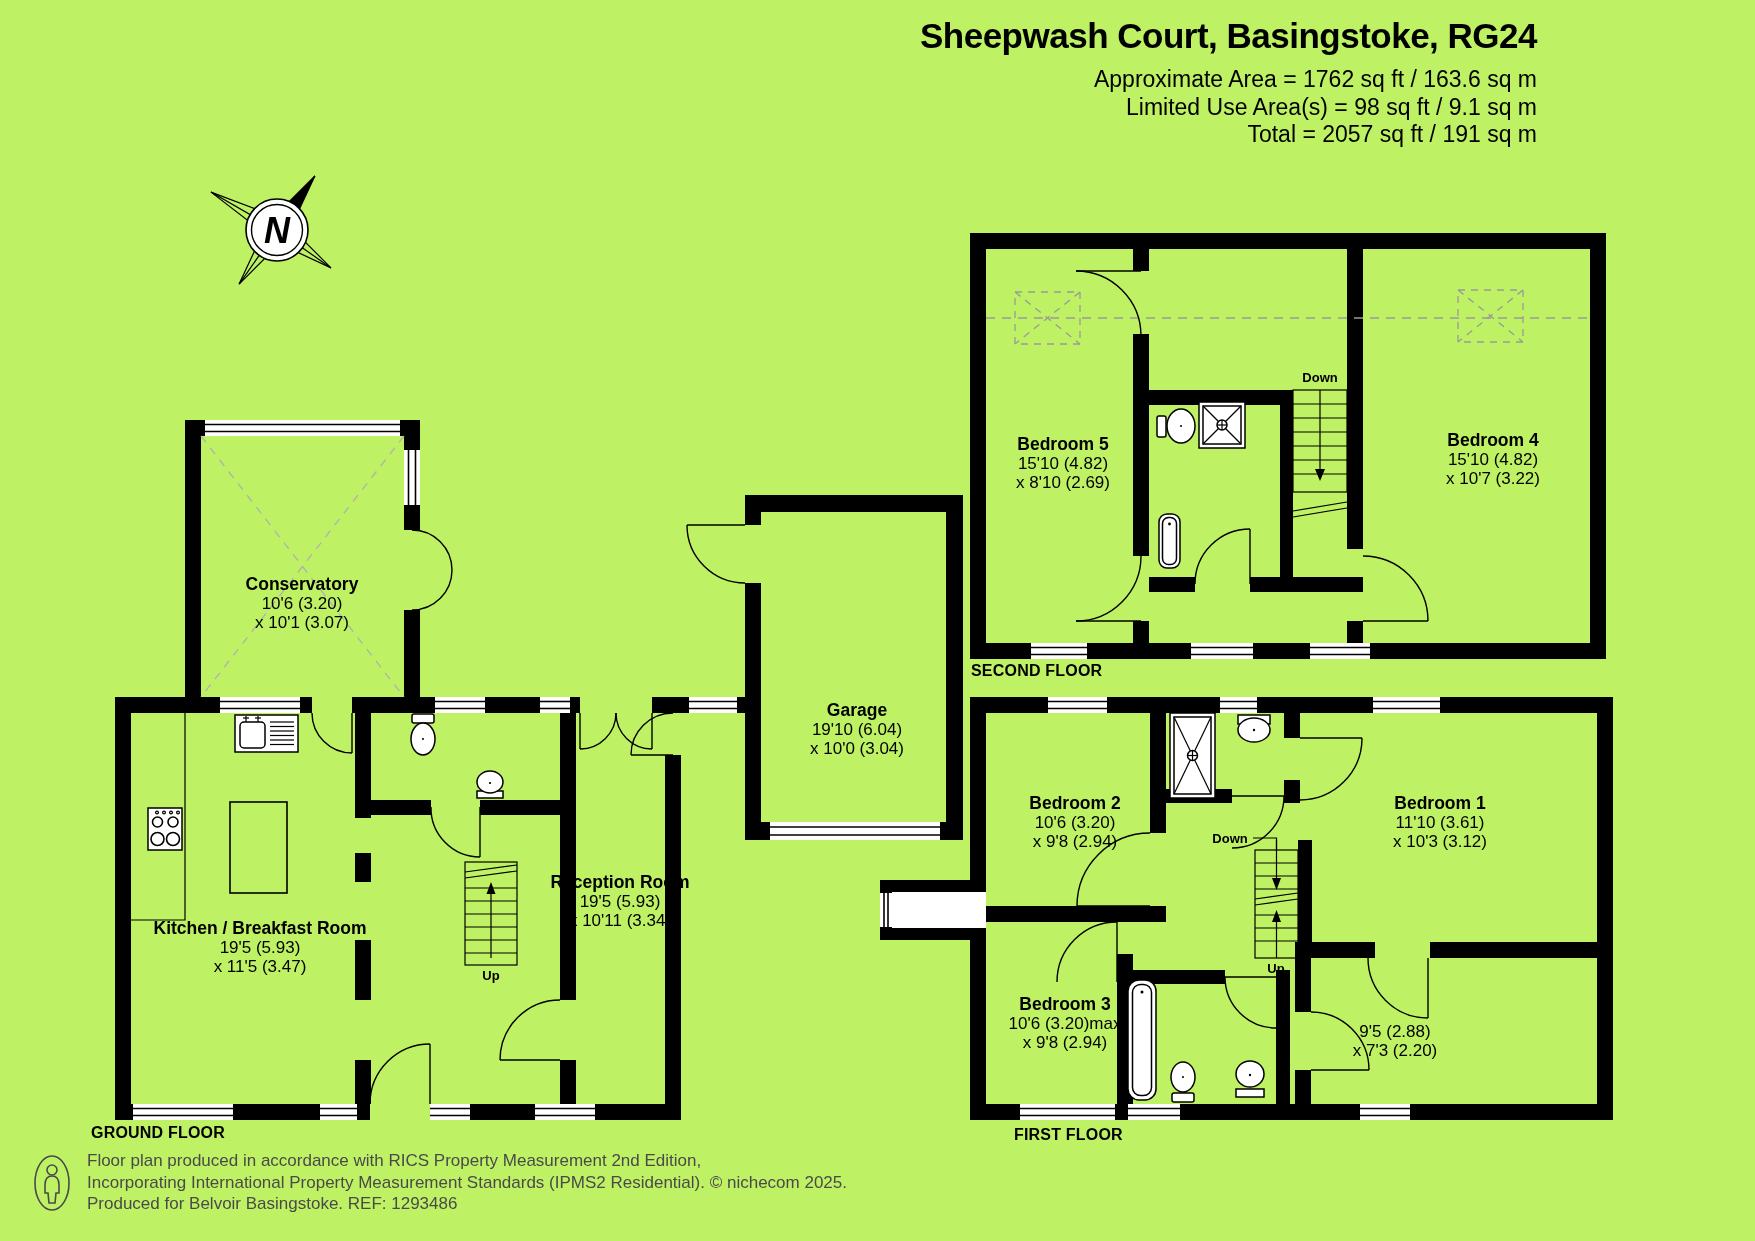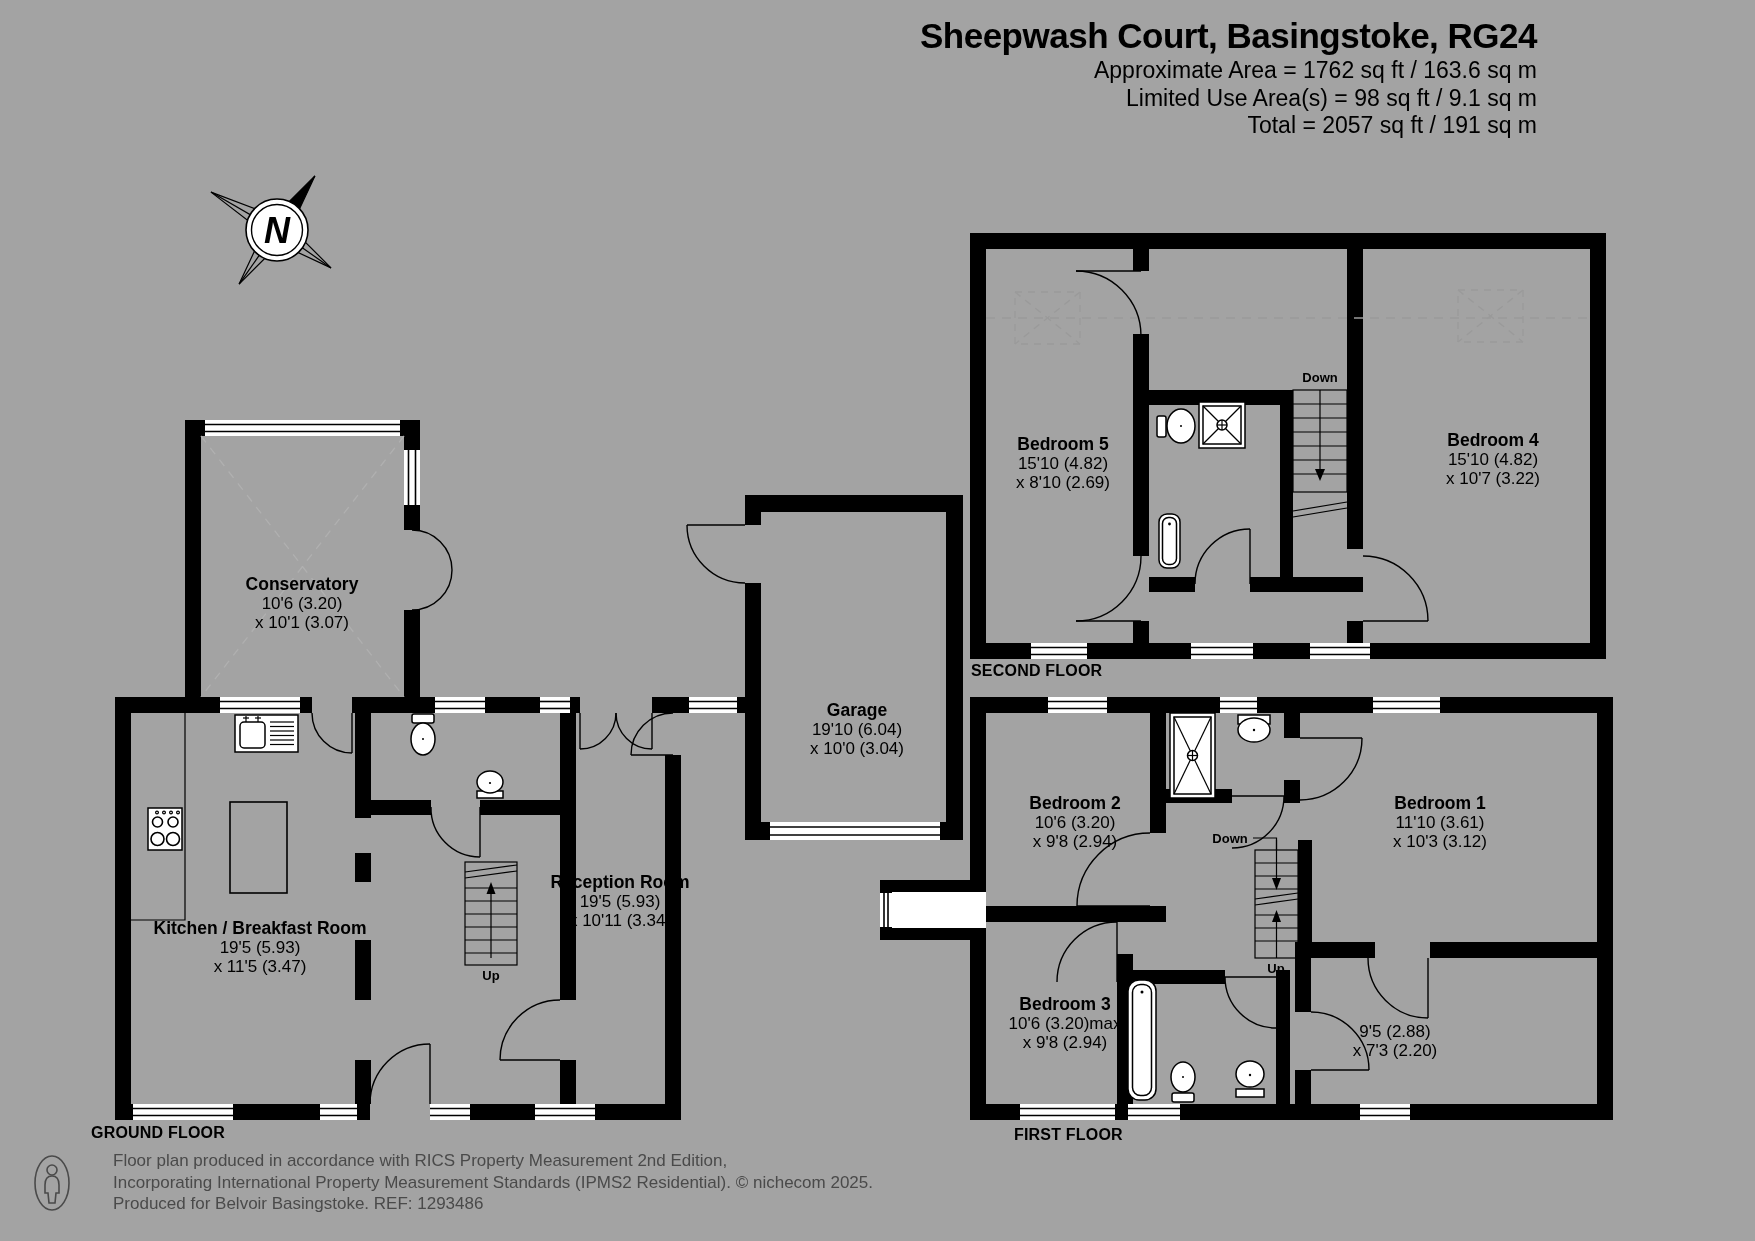--- a/index.html
+++ b/index.html
@@ -1,33 +1,33 @@
 <!DOCTYPE html>
 <html><head>
 <meta charset="utf-8">
 <style>
   html,body{margin:0;padding:0;background:#fff;}
-  #canvas{position:relative;width:1755px;height:1241px;background:#a3a3a3;overflow:hidden;
+  #canvas{position:relative;width:1755px;height:1241px;background:#bef264;overflow:hidden;
           font-family:"Liberation Sans", sans-serif;color:#000;}
   
   .hdr{position:absolute;top:16px;right:218px;text-align:right;}
   .hdr-title{font-size:35px;font-weight:bold;letter-spacing:-0.5px;}
-  .hdr-areas{margin-top:1px;font-size:23px;line-height:27.5px;}
+  .hdr-areas{margin-top:10px;font-size:23px;line-height:27.5px;}
   .hdr-note{margin-top:7px;font-size:16px;}
   
   .legend{position:absolute;left:458px;top:214px;width:174px;height:78px;
           border:2px dashed #8a8a8a;box-sizing:border-box;display:flex;
           align-items:center;justify-content:center;text-align:center;}
   .legend .vline{position:absolute;top:0;bottom:0;width:0;border-left:1px dashed #9a9a9a;}
   .legend .txt{position:relative;font-size:17px;font-weight:bold;line-height:20px;padding:0 4px;}
   
   .floorname{position:absolute;font-size:16px;font-weight:bold;letter-spacing:0.2px;}
   
   .footer{position:absolute;left:20px;top:1150px;display:flex;align-items:flex-start;}
-  .footer .txt{margin-left:29px;font-size:17px;line-height:21.5px;color:#4a4a4a;}
+  .footer .txt{margin-left:3px;font-size:17px;line-height:21.5px;color:#4a4a4a;}
   
   svg{position:absolute;}
   .wall{fill:#000;stroke:none;}
   .thin{fill:none;stroke:#000;stroke-width:1.6;}
   .thin2{fill:none;stroke:#000;stroke-width:1.2;}
   .arc{fill:none;stroke:#000;stroke-width:1.4;}
   .winline{stroke:#000;stroke-width:1.6;}
   .winfill{fill:#fff;}
   .dash{stroke:#9a9a9a;stroke-width:1.4;fill:none;stroke-dasharray:9 7;}
   .fixture{fill:#fff;stroke:#000;stroke-width:1.5;}

